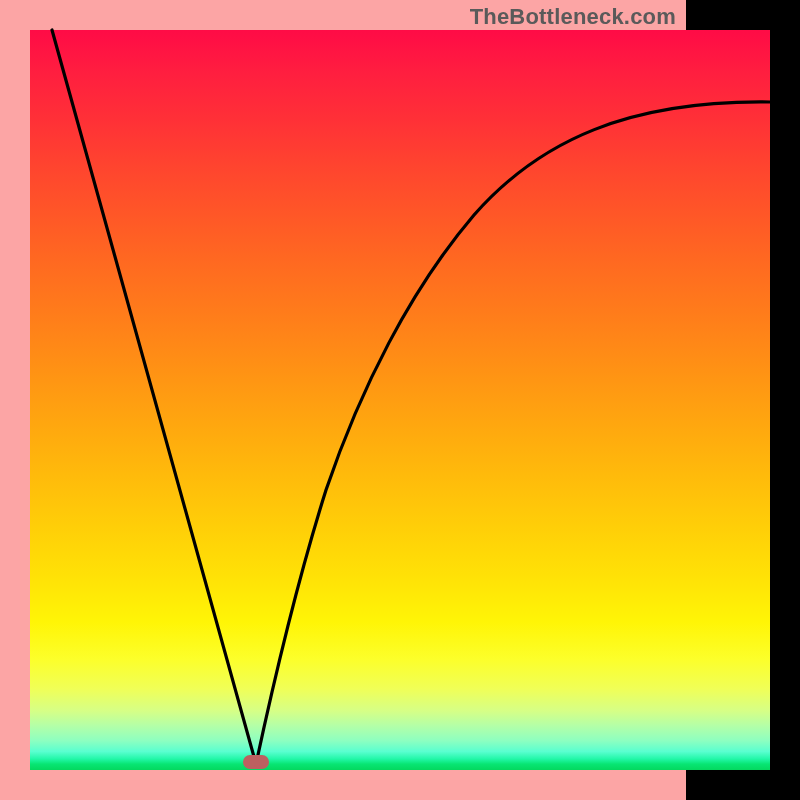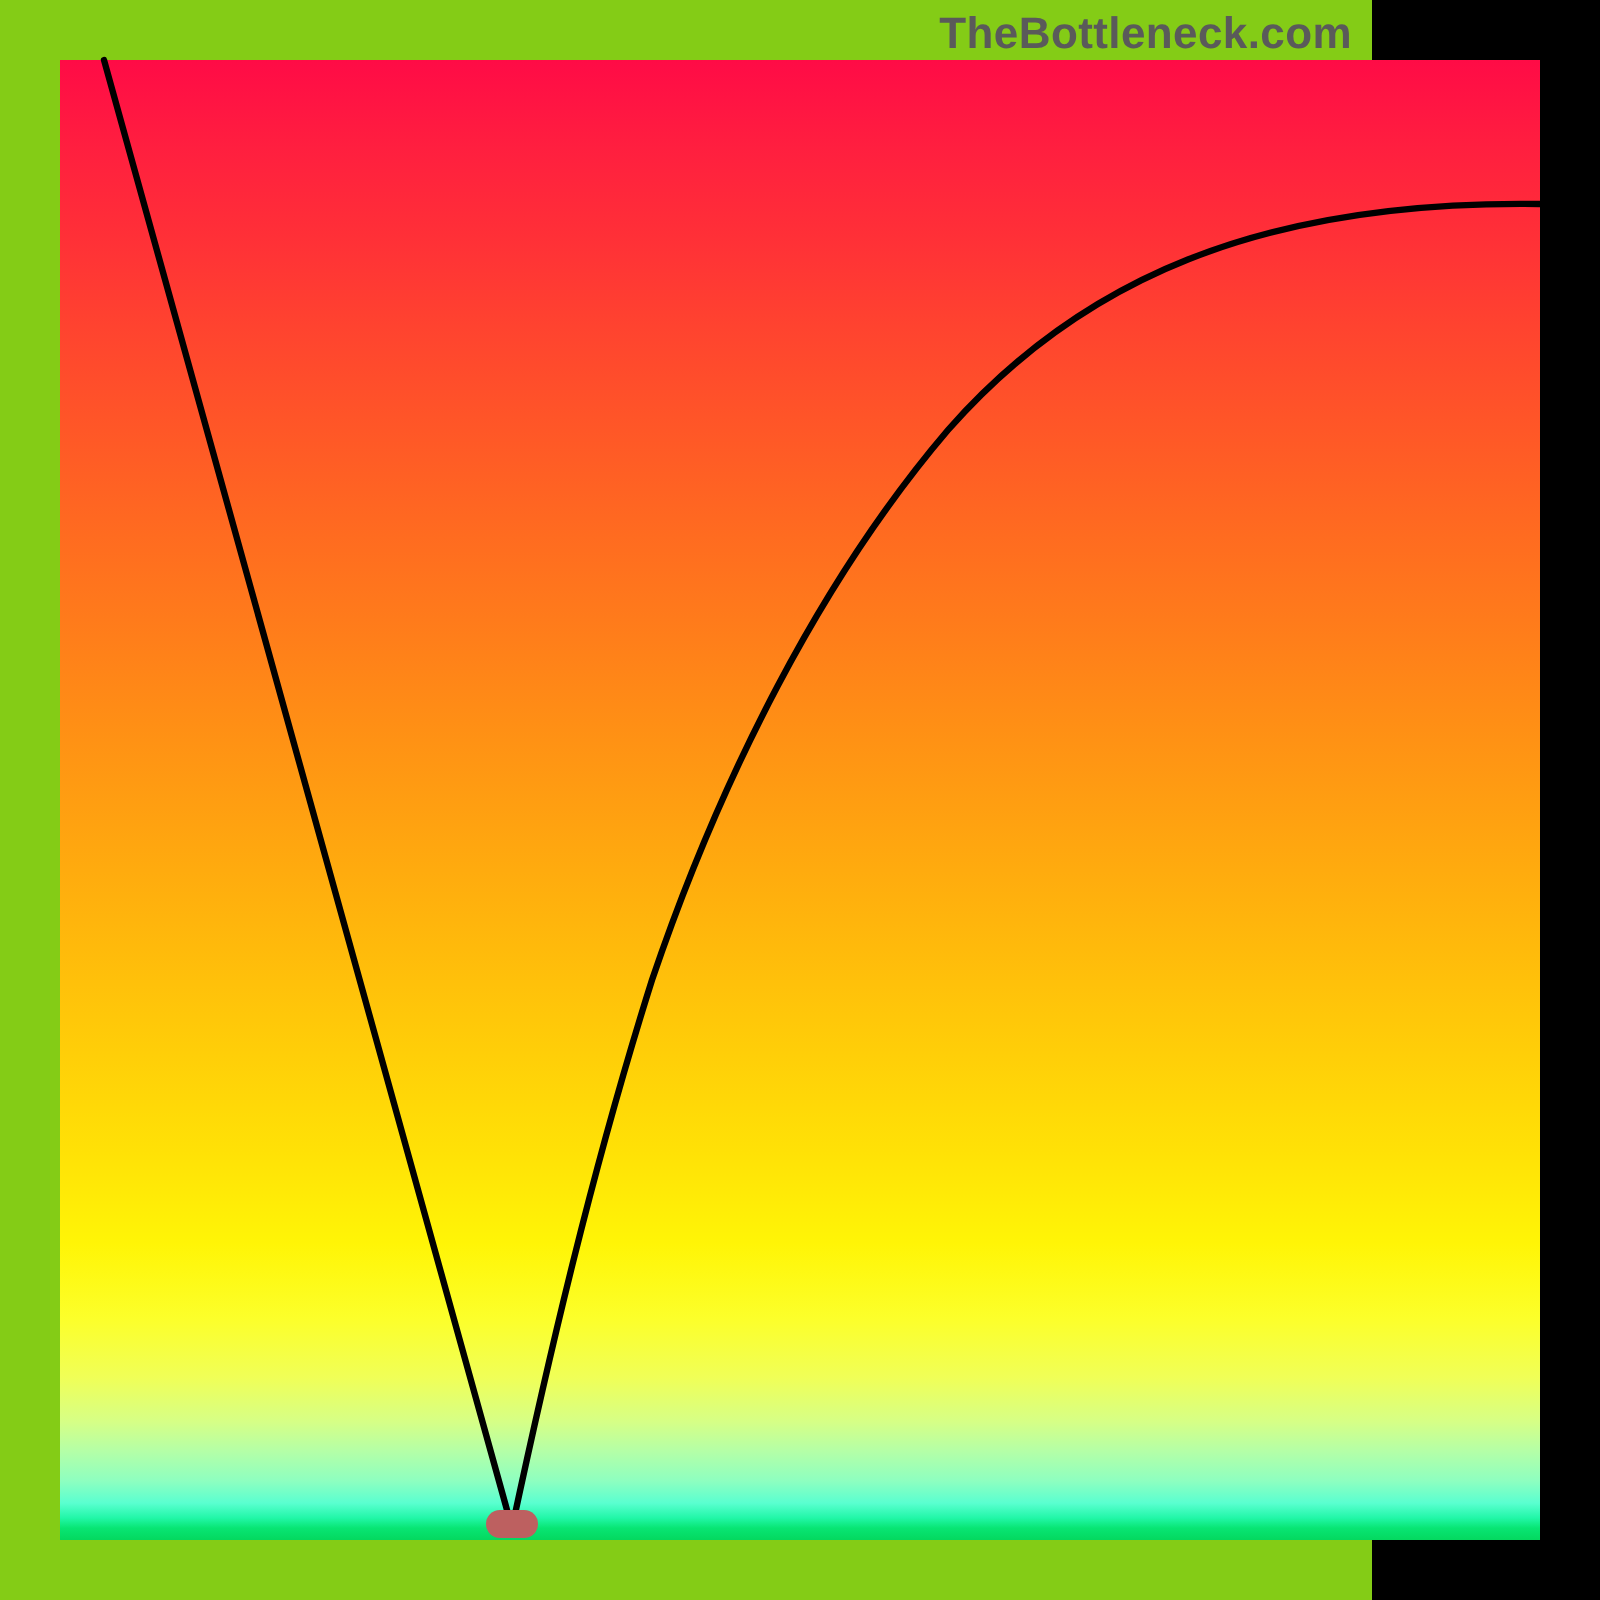--- a/index.html
+++ b/index.html
@@ -1,20 +1,20 @@
 <!DOCTYPE html>
 <html><head>
 <meta charset="utf-8">
 <style>
   * { margin: 0; padding: 0; box-sizing: border-box; }
   html, body { width: 800px; height: 800px; overflow: hidden; background: #000; }
   .outer {
     width: 686px;
     height: 800px;
-    background: #84cc16;
+    background: #fca5a5;
     position: relative;
   }
   .watermark {
     position: absolute;
     top: 4px;
     right: 10px;
     font-family: Arial, Helvetica, sans-serif;
     font-size: 22px;
     font-weight: 600;
     color: #5a5a5a;

